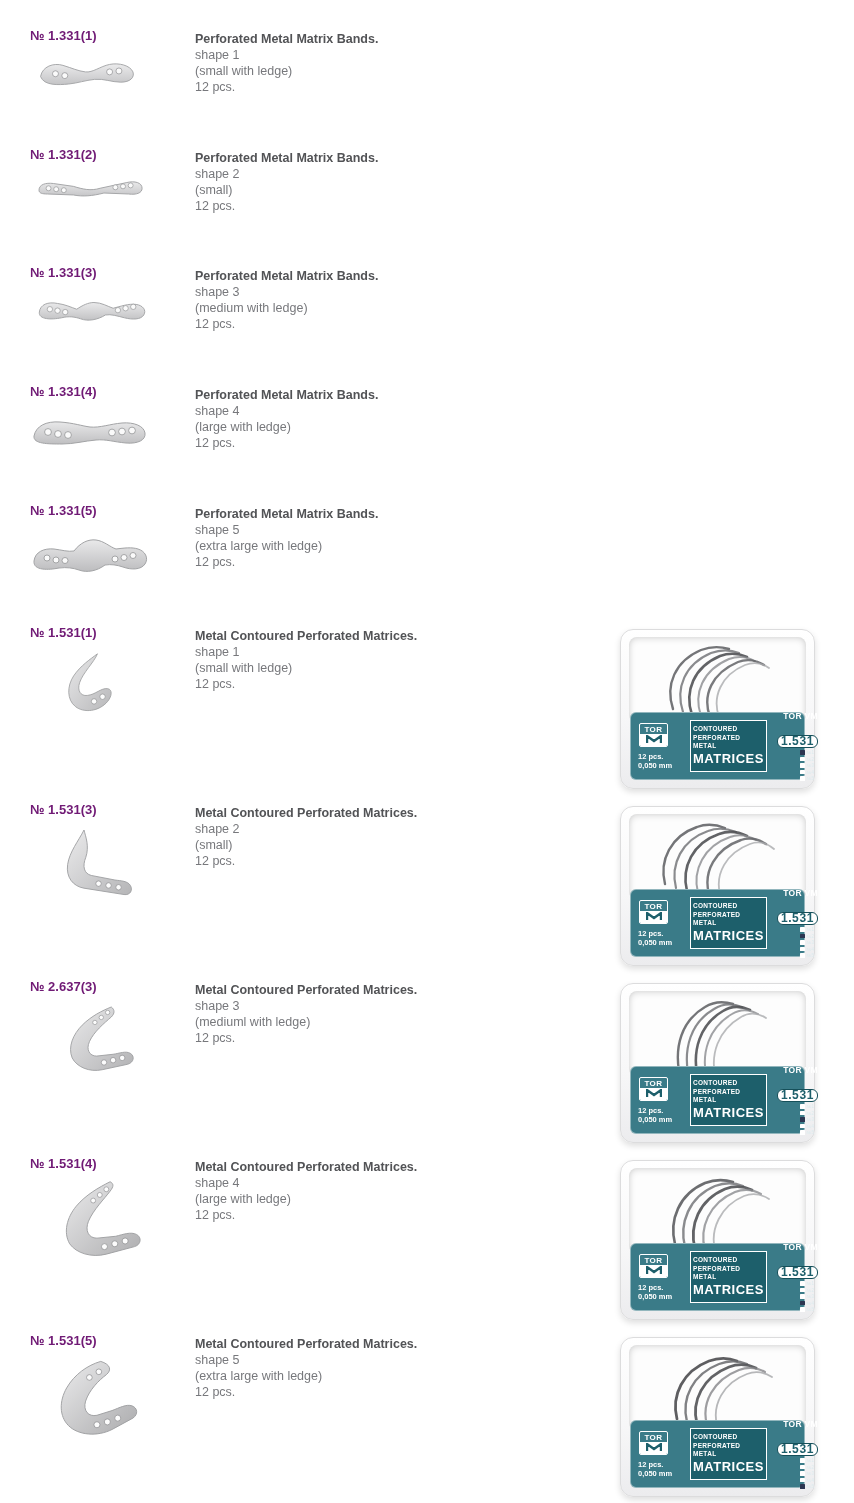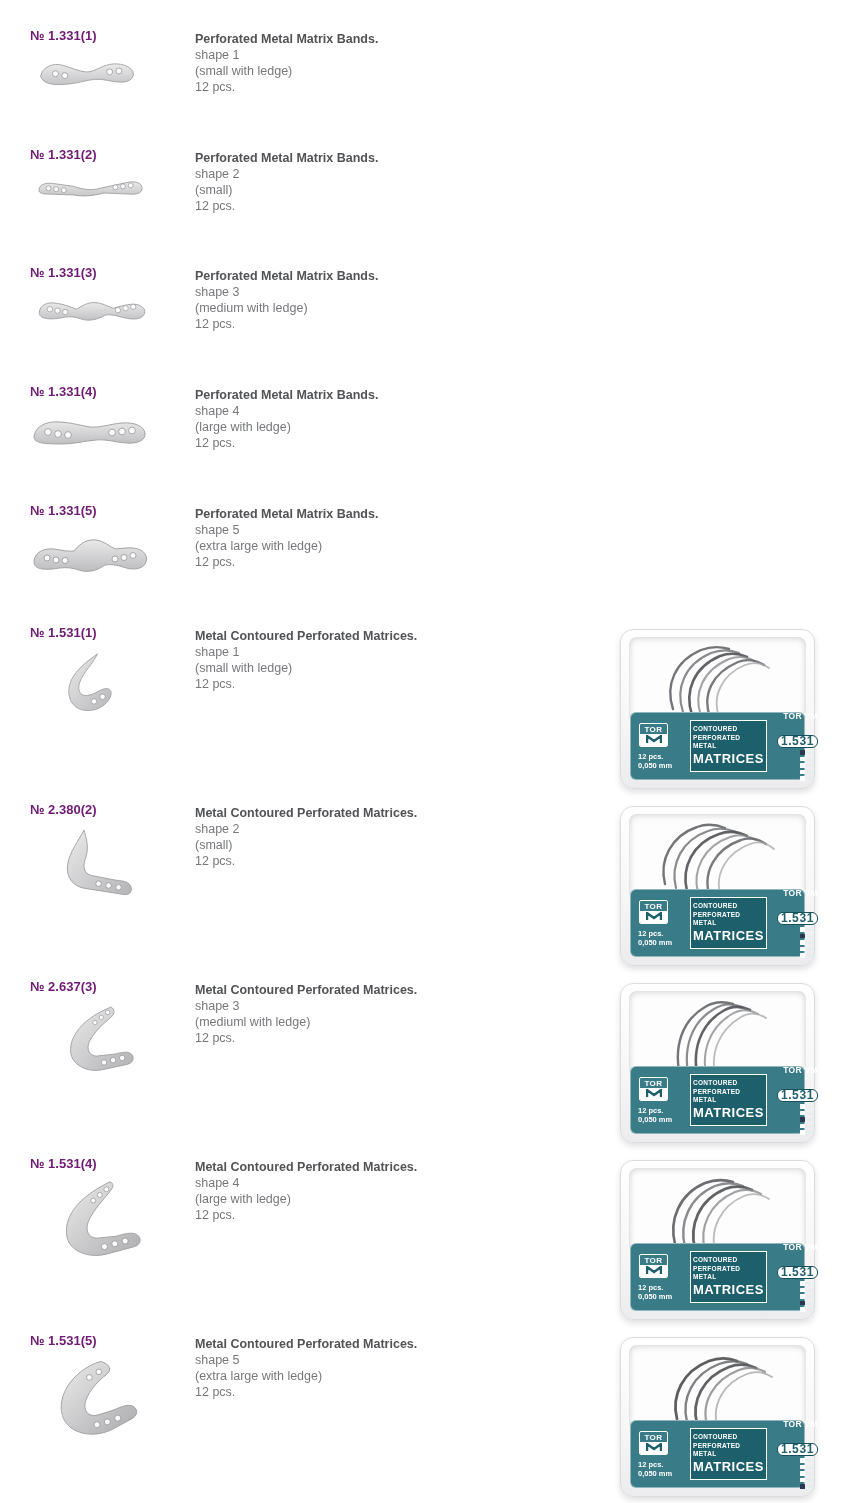--- a/index.html
+++ b/index.html
@@ -260,21 +260,21 @@
                 <span class="vbox"></span>
                 <span class="vtxt">№5</span>
               </div>
           </div>
         </div>
       </div>
     </div>
   </div>
 
   <div class="row" style="top:802px;height:177px;">
-    <div class="code">№ 2.380(2)</div>
+    <div class="code">№ 1.531(3)</div>
     <div class="shape shape-matrix">
       <svg width="100" height="92" viewBox="0 0 110 100">
         <defs>
             <linearGradient id="gm2" x1="0" y1="0" x2="1" y2="1">
               <stop offset="0" stop-color="#ebebec"></stop>
               <stop offset="1" stop-color="#b5b5b7"></stop>
             </linearGradient>
           </defs>
         <path d="M44,6 C38,18 28,30 26,44 C24,58 32,68 44,70 L88,77 C95,78 98,72 95,67 C92,62 85,62 78,61 L52,56 C44,54 42,46 46,36 C50,24 46,14 44,6 Z" fill="url(#gm2)" stroke="#9e9fa1" stroke-width="1"></path>
         <circle cx="60" cy="65" r="3" fill="#fcfcfc" stroke="#8f9092" stroke-width="0.8"></circle>

